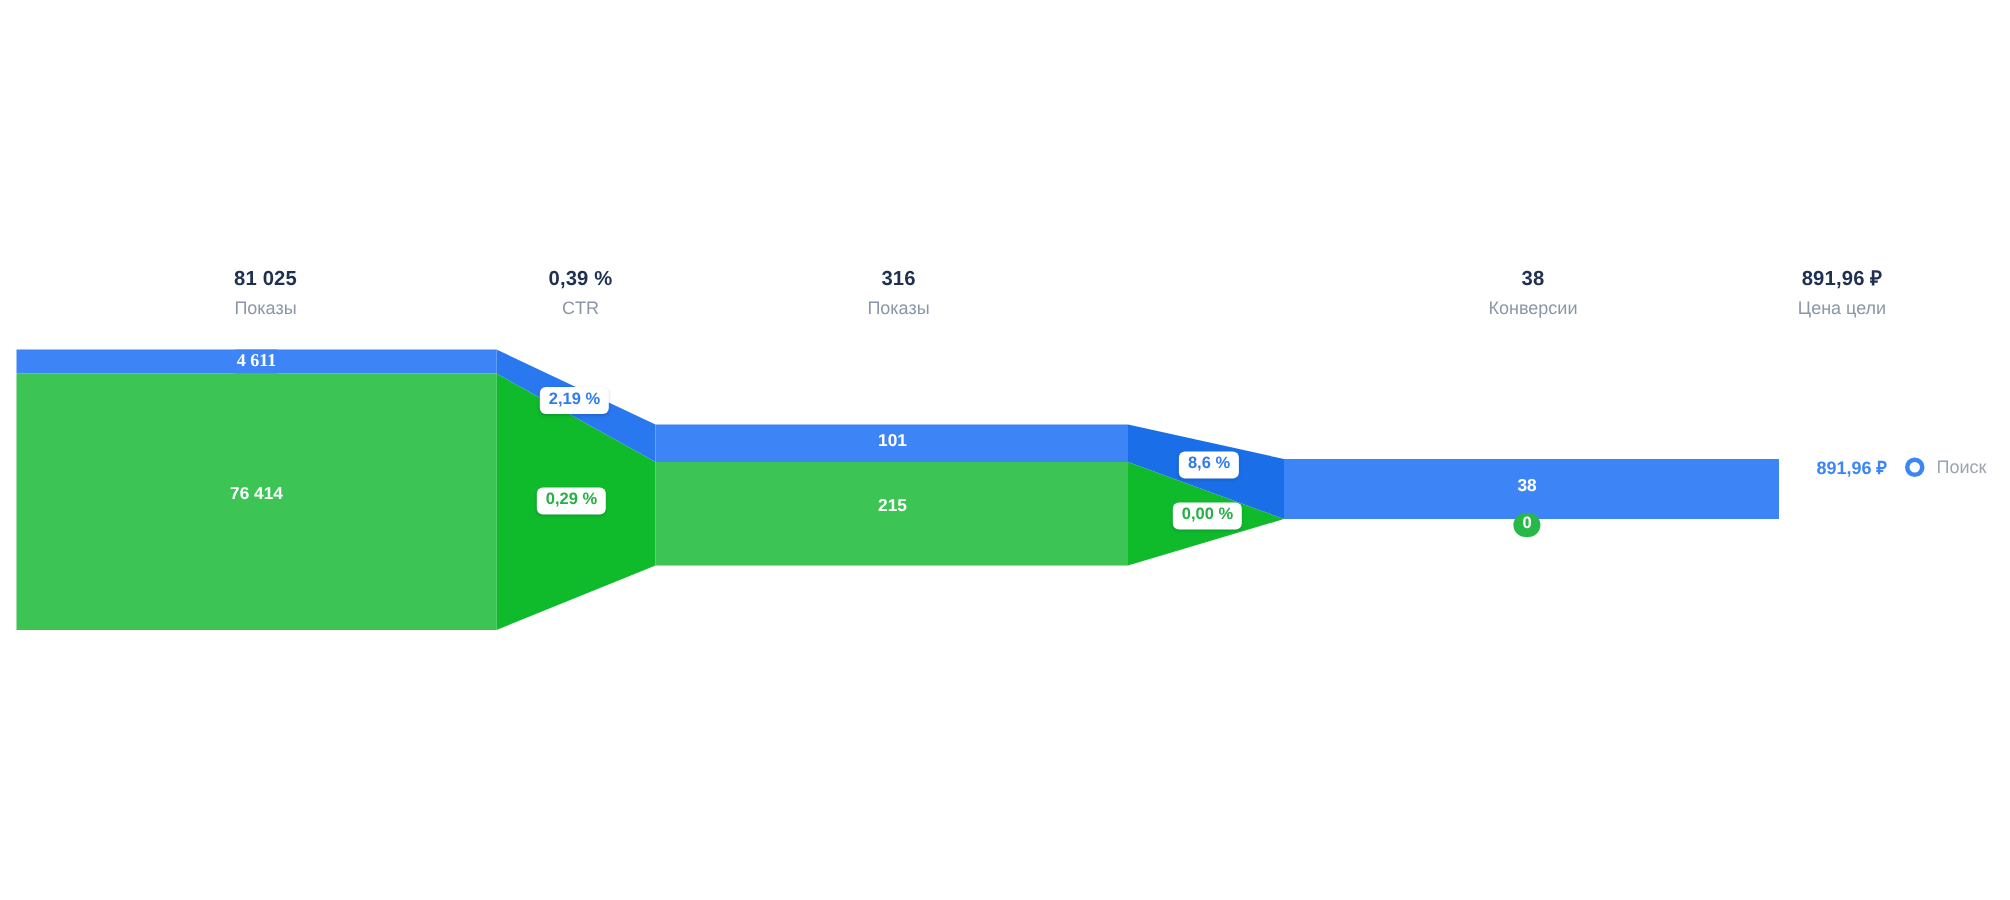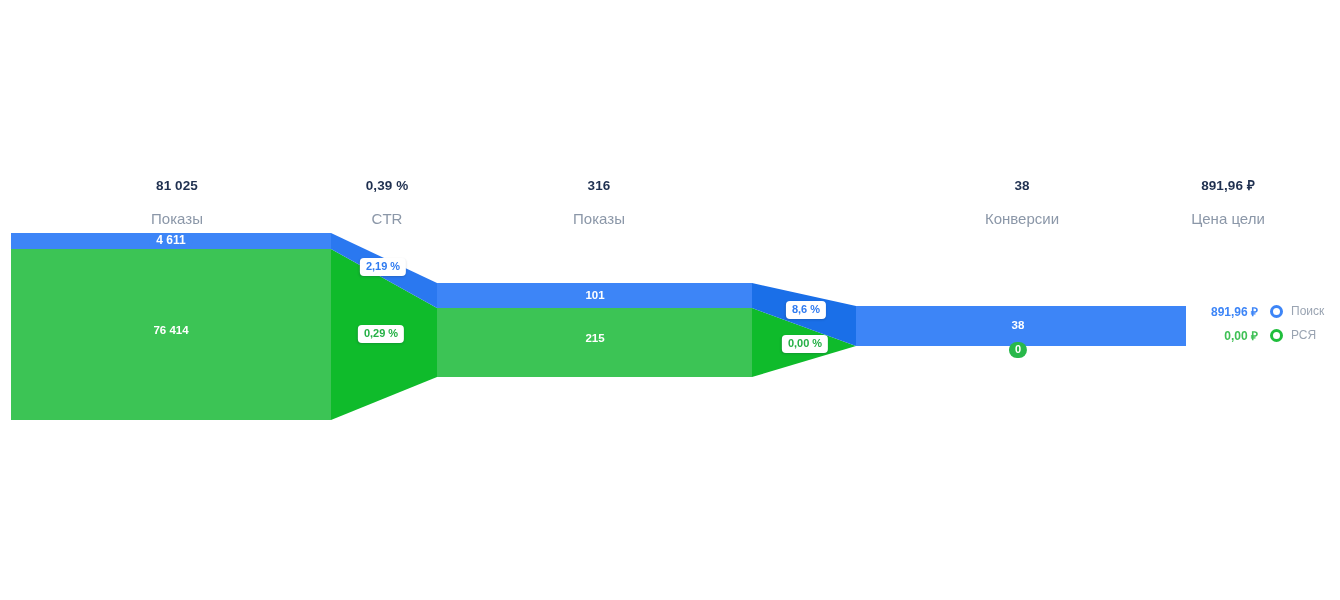--- a/index.html
+++ b/index.html
@@ -30,24 +30,24 @@
     white-space: nowrap;
   }
   .metric .value {
     font-size: 13.5px;
     font-weight: bold;
     color: #1f3050;
     letter-spacing: .1px;
     line-height: 16px;
   }
   .metric .label {
-    font-size: 15px;
+    font-size: 12px;
     color: #8b97a8;
     line-height: 16px;
-    margin-top: 17px;
+    margin-top: 3px;
   }
 
   
   #funnel {
     position: absolute;
     left: 0; top: 0;
     width: 1340px; height: 600px;
   }
 
   
@@ -59,20 +59,21 @@
     font-weight: bold;
     line-height: 13px;
   }
   .flabel.white { color: #ffffff; }
   .flabel.pill-blue {
     background: #3d85f7;
     color: #ffffff;
     border-radius: 7px;
     padding: 1px 7px 2px;
     font-size: 12px;
+    font-family: Liberation Serif, serif;
   }
   .flabel.pill-green {
     background: #28b84a;
     color: #ffffff;
     border-radius: 8px;
     padding: 1px 6px 2px;
     font-size: 11px;
   }
   .flabel.badge {
     background: #ffffff;
@@ -193,20 +194,15 @@
   <div class="flabel white" style="left:1018px;top:325px;">38</div>
 
   <div class="flabel pill-green" style="left:1018px;top:350px;">0</div>
 
   <div class="legend">
     <div class="legend-row search">
       <span class="legend-val">891,96 ₽</span>
       <span class="legend-ring"></span>
       <span class="legend-name">Поиск</span>
     </div>
-    <div class="legend-row rsa">
-      <span class="legend-val">0,00 ₽</span>
-      <span class="legend-ring"></span>
-      <span class="legend-name">РСЯ</span>
-    </div>
   </div>
 
 </div>
 
 </body></html>

